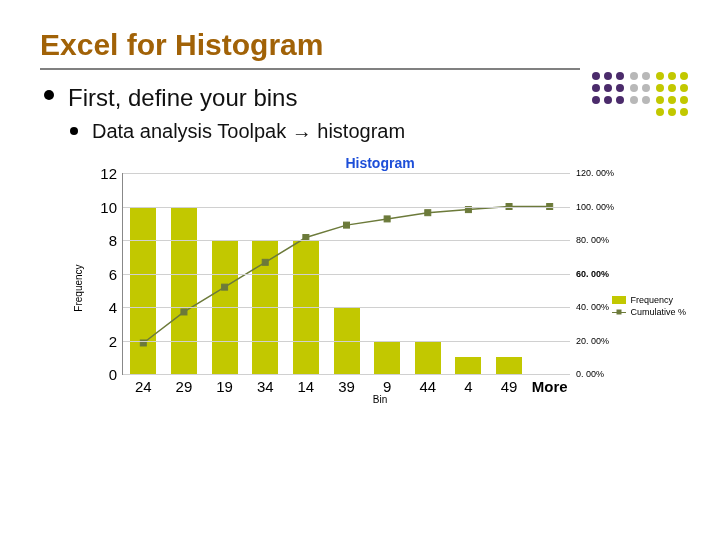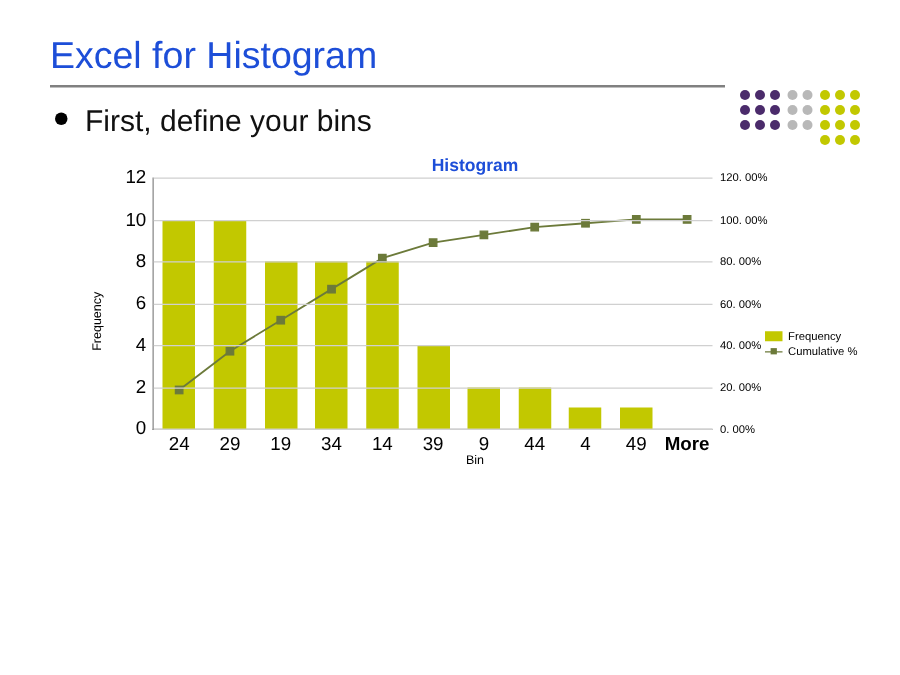--- a/index.html
+++ b/index.html
@@ -14,23 +14,23 @@
   }
   .slide {
     padding: 28px 40px 10px 40px;
     box-sizing: border-box;
     width: 100%;
     height: 100%;
     position: relative;
   }
   .title {
     font-size: 30px;
-    color: #1d4ed8;
+    color: #a16207;
     margin: 0 0 6px 0;
-    font-weight: normal;
+    font-weight: bold;
   }
   .title-rule {
     border: none;
     border-bottom: 2px solid #808080;
     margin: 0 0 14px 0;
     width: 540px;
   }
   .deco {
     position: absolute;
     top: 70px;
@@ -178,20 +178,21 @@
           <circle cx="82" cy="42" r="4" fill="#c2c800"></circle>
           <circle cx="94" cy="42" r="4" fill="#c2c800"></circle>
       </g>
     </svg>
   </div>
 
   <ul class="top">
     <li>
       <span class="l1">First, define your bins</span>
       <ul class="sub">
+        <li><span class="l2">Data analysis Toolpak → histogram</span></li>
       </ul>
     </li>
   </ul>
 
   <div class="chart-wrap">
     <div class="chart-title">Histogram</div>
     <div class="chart-area">
       <div class="y-axis-title">Frequency</div>
       <div class="plot" id="plot">
 
@@ -224,21 +225,21 @@
           <div class="y-left-label" style="top: 201px;">0</div>
           <div class="y-right-label" style="top: 201px;">0. 00%</div>
           <div class="grid-line" style="top: 167.5px;"></div>
           <div class="y-left-label" style="top: 167.5px;">2</div>
           <div class="y-right-label" style="top: 167.5px;">20. 00%</div>
           <div class="grid-line" style="top: 134px;"></div>
           <div class="y-left-label" style="top: 134px;">4</div>
           <div class="y-right-label" style="top: 134px;">40. 00%</div>
           <div class="grid-line" style="top: 100.5px;"></div>
           <div class="y-left-label" style="top: 100.5px;">6</div>
-          <div class="y-right-label" style="top: 100.5px;">60. 00%</div>
+          <div class="y-right-label" style="top: 100.5px; font-weight: bold;">60. 00%</div>
           <div class="grid-line" style="top: 67px;"></div>
           <div class="y-left-label" style="top: 67px;">8</div>
           <div class="y-right-label" style="top: 67px; text-align: center;">80. 00%</div>
           <div class="grid-line" style="top: 33.5px;"></div>
           <div class="y-left-label" style="top: 33.5px;">10</div>
           <div class="y-right-label" style="top: 33.5px;">100. 00%</div>
           <div class="grid-line" style="top: 0px;"></div>
           <div class="y-left-label" style="top: 0px;">12</div>
           <div class="y-right-label" style="top: 0px;">120. 00%</div>
           <div class="x-label" style="left: 20.3182px;">24</div>

